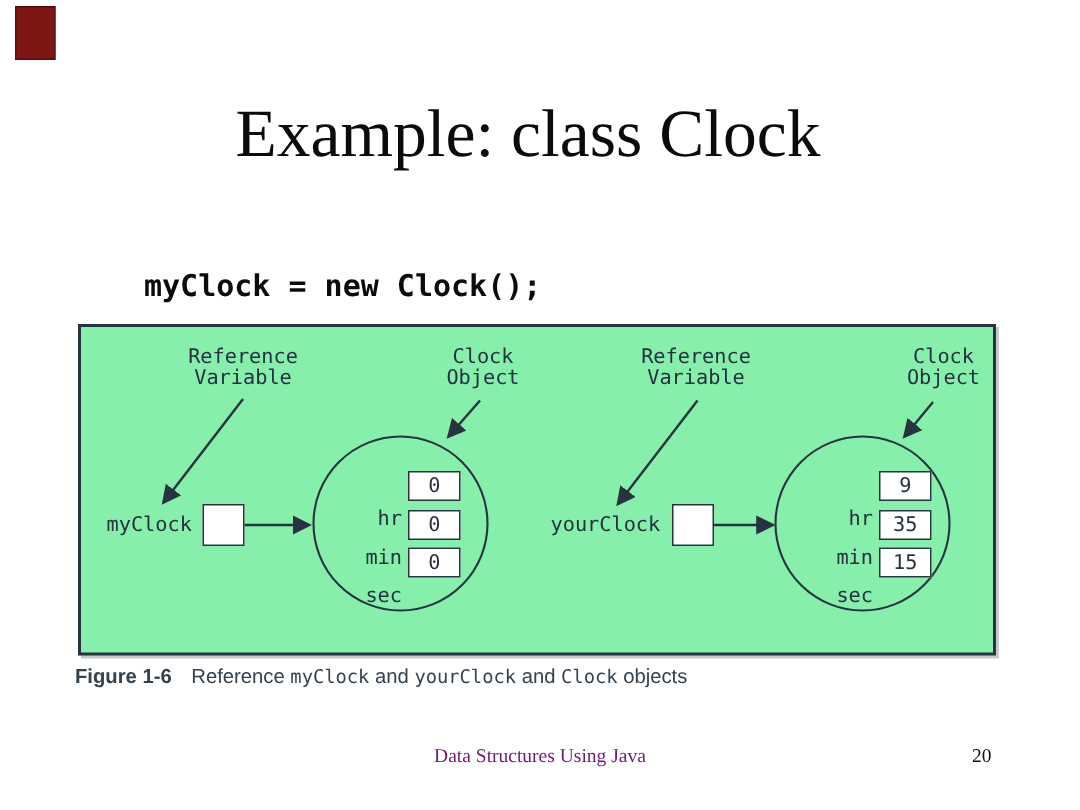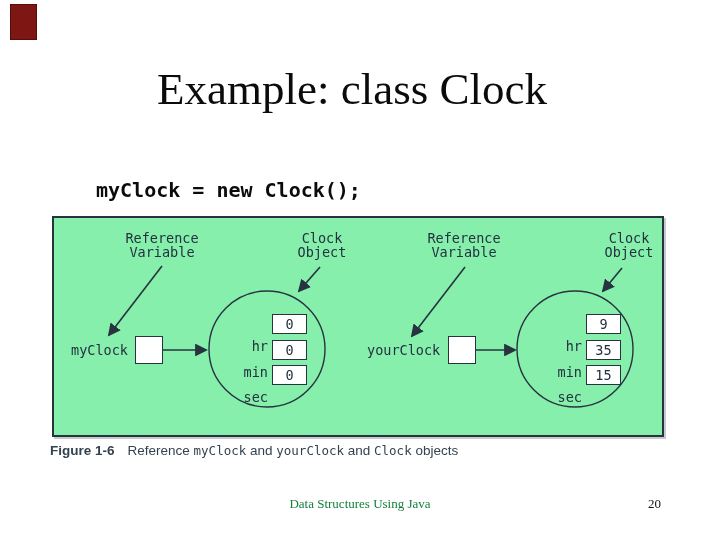--- a/index.html
+++ b/index.html
@@ -28,21 +28,21 @@
   .frow{position:absolute;display:flex;align-items:center;height:21px;}
   .flabel{width:34px;text-align:right;margin-right:4px;margin-top:44px;}
   .fbox{width:33px;height:18px;border:1.5px solid var(--line,#27333f);background:#fff;
         display:flex;align-items:center;justify-content:center;}
   
   .caption{position:absolute;left:50px;top:443px;font-size:13.5px;
            color:var(--caption_text,#33424f);white-space:pre;}
   .caption .fig-label{font-weight:bold;margin-right:13px;}
   .caption .mono{font-family:"DejaVu Sans Mono",monospace;font-size:12.5px;}
   .footer-title{position:absolute;left:0;right:0;top:496px;text-align:center;
-                font-family:"Liberation Serif",serif;font-size:13px;color:#15803d;}
+                font-family:"Liberation Serif",serif;font-size:13px;color:#701a75;}
   .footer-page{position:absolute;left:648px;top:496px;font-family:"Liberation Serif",serif;
                font-size:13px;color:#141414;}
 </style>
 </head>
 <body>
 
 <div class="slide">
 
   <div class="corner"></div>
 

